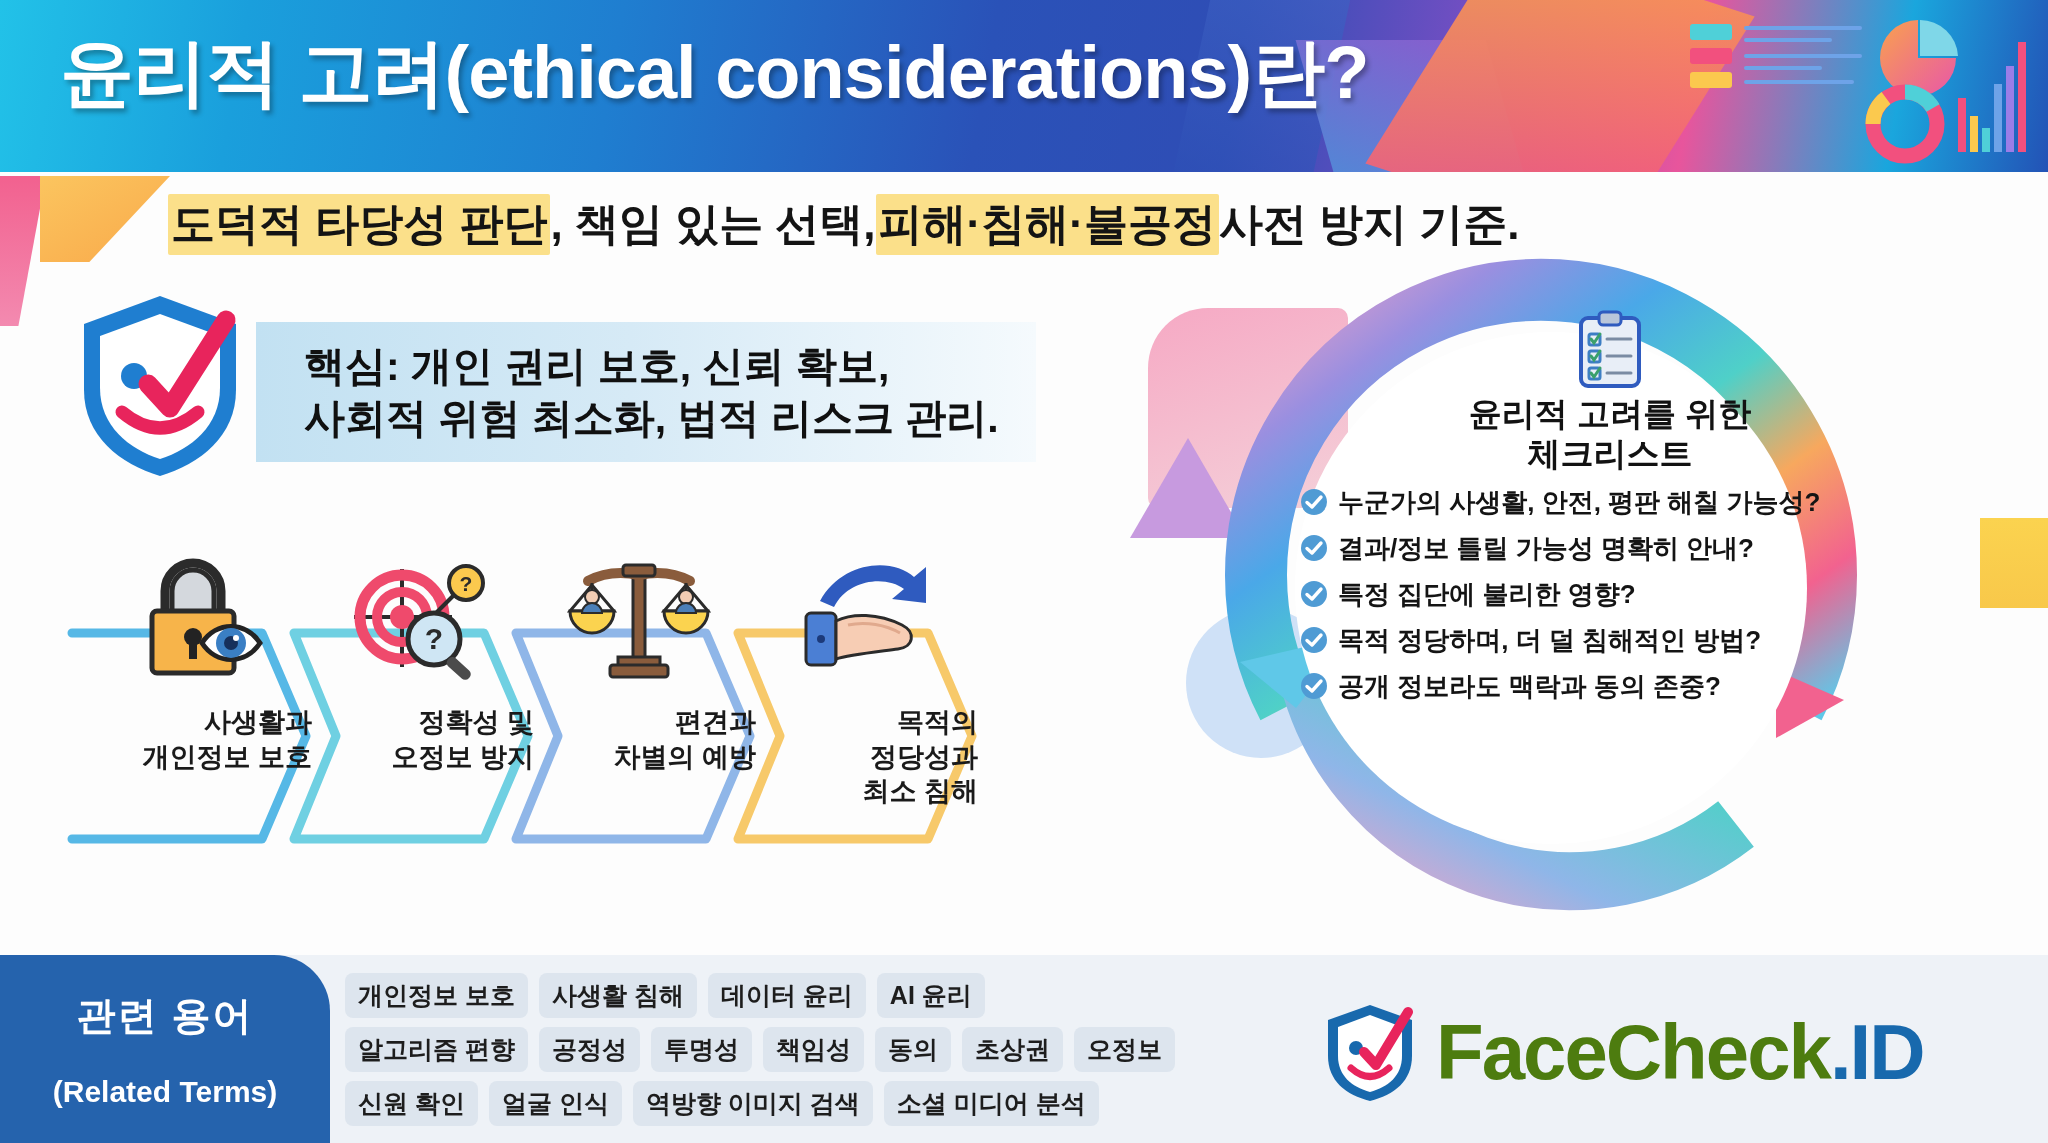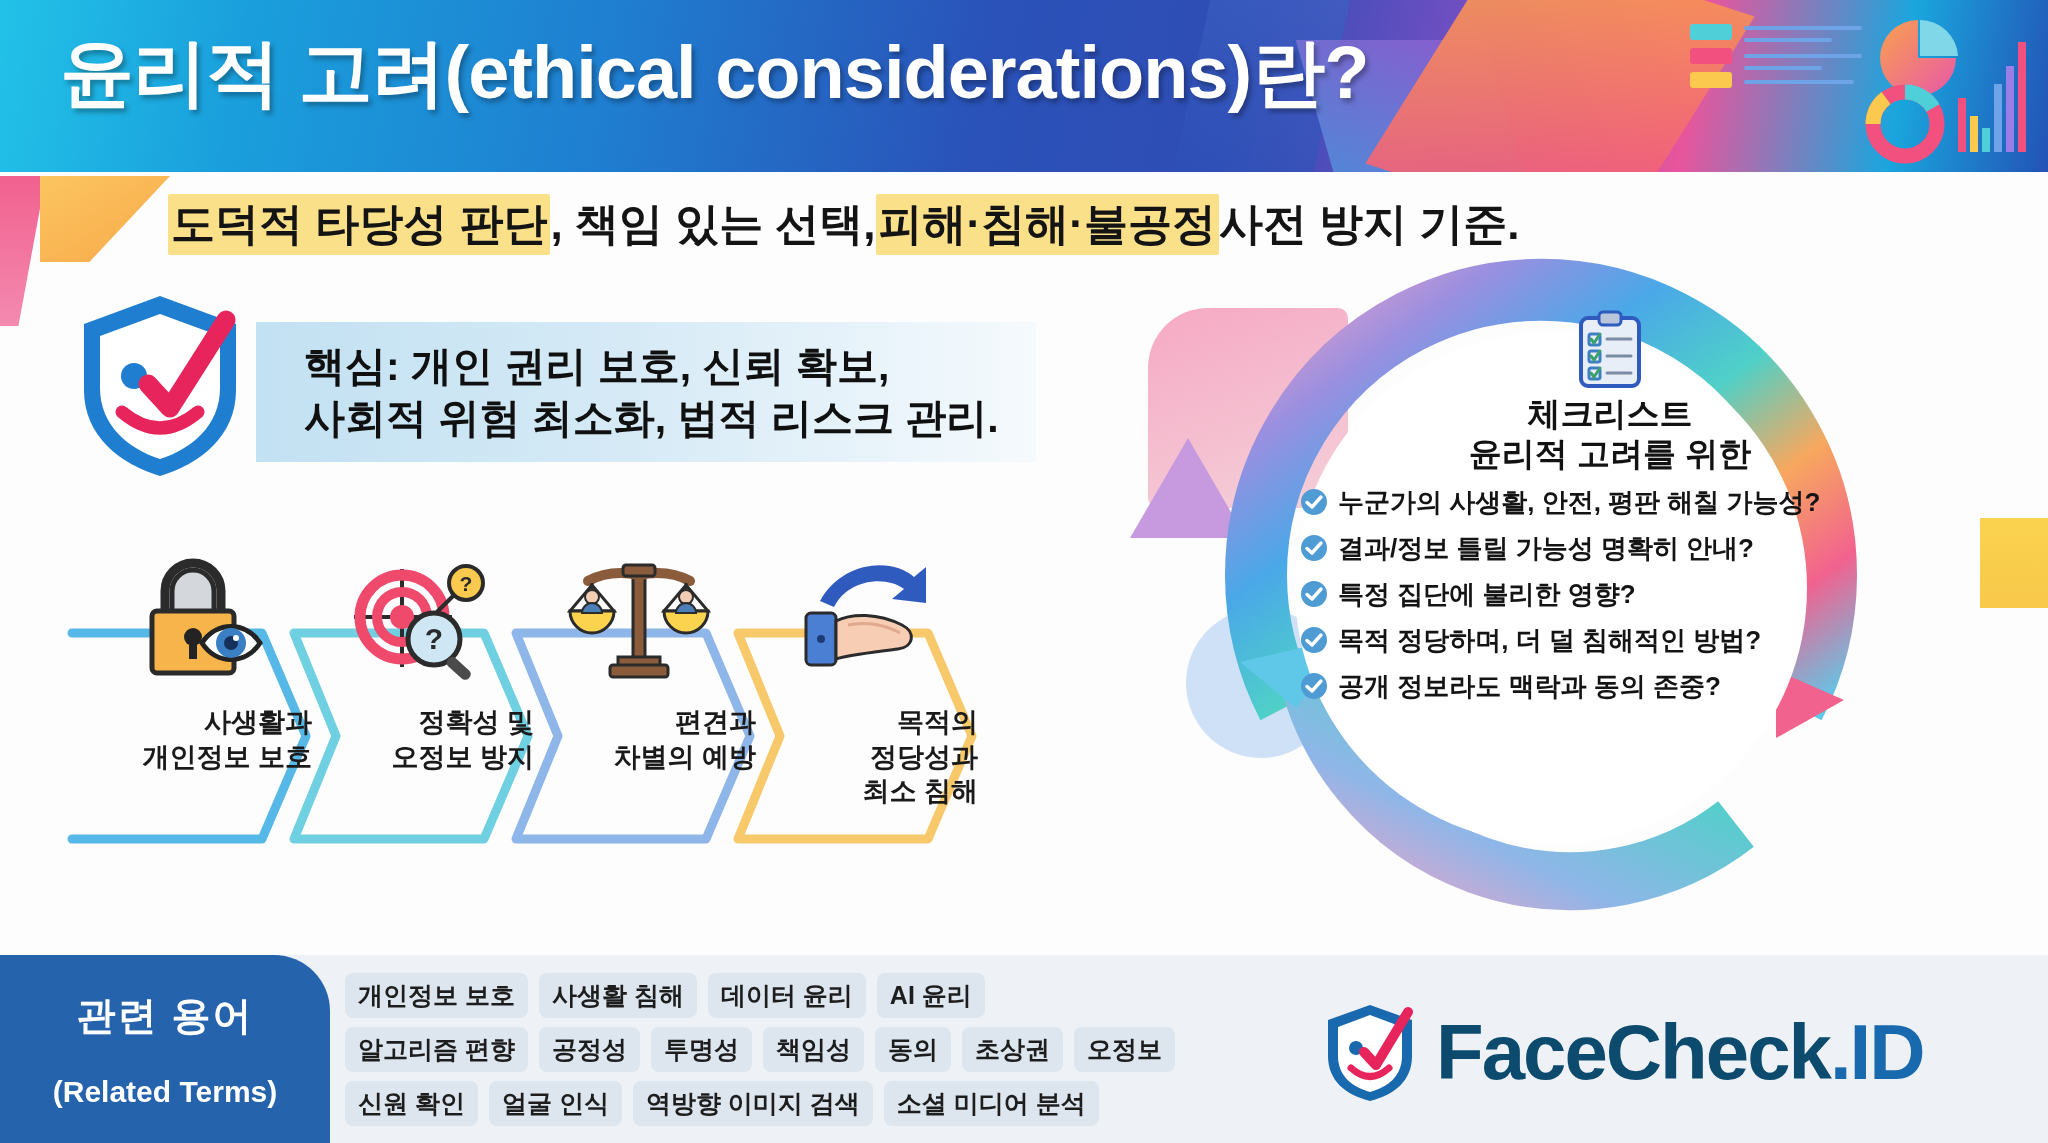--- a/index.html
+++ b/index.html
@@ -133,21 +133,21 @@
   .ft-en { font-size:30px; font-weight:bold; color:#ffffff; margin-top:4px; }
   .terms { position:absolute; left:345px; top:18px; width:790px; }
   .terms-row { display:flex; flex-wrap:nowrap; margin-bottom:9px; }
   .term {
     background:#dde5ee; border-radius:8px; padding:6px 13px; margin-right:11px;
     font-size:25px; font-weight:bold; color:#1d1d1d; white-space:nowrap;
   }
   .brand { position:absolute; left:1320px; top:1000px; display:flex; align-items:center; }
   .brand-mark { width:100px; height:104px; margin-right:16px; }
   .brand-text { font-size:78px; font-weight:bold; letter-spacing:-2px; }
-  .brand-text .bt-red { color:#0c4a6e; }
+  .brand-text .bt-red { color:#4d7c0f; }
   .brand-text .bt-blue { color:#1869ad; }
 </style>
 </head>
 <body>
 
 <div class="canvas">
 
   <div class="header">
     <div class="hdr-shape-c"></div>
     <div class="hdr-shape-b"></div>
@@ -372,22 +372,22 @@
               <path d="M16 63 L19 67 L25 58"></path>
           </g>
           <g stroke="#7a8ba3" stroke-width="3" stroke-linecap="round">
             <line x1="32" y1="29" x2="56" y2="29"></line>
             <line x1="32" y1="46" x2="56" y2="46"></line>
             <line x1="32" y1="63" x2="56" y2="63"></line>
           </g>
         </svg>
       </div>
       <div class="clist-title">
+        <div>윤리적 고려를 위한</div>
         <div>체크리스트</div>
-        <div>윤리적 고려를 위한</div>
       </div>
       <div class="clist-items">
         <div class="cl-item">
           <span class="cl-check">
             <svg viewBox="0 0 28 28" width="28" height="28">
                 <circle cx="14" cy="14" r="13" fill="#4f9bd4"></circle>
                 <path d="M7 14.5 L12 19 L21 9" stroke="#ffffff" stroke-width="3.4" fill="none" stroke-linecap="round" stroke-linejoin="round"></path>
               </svg>
           </span>
           <span class="cl-text">누군가의 사생활, 안전, 평판 해칠 가능성?</span>

